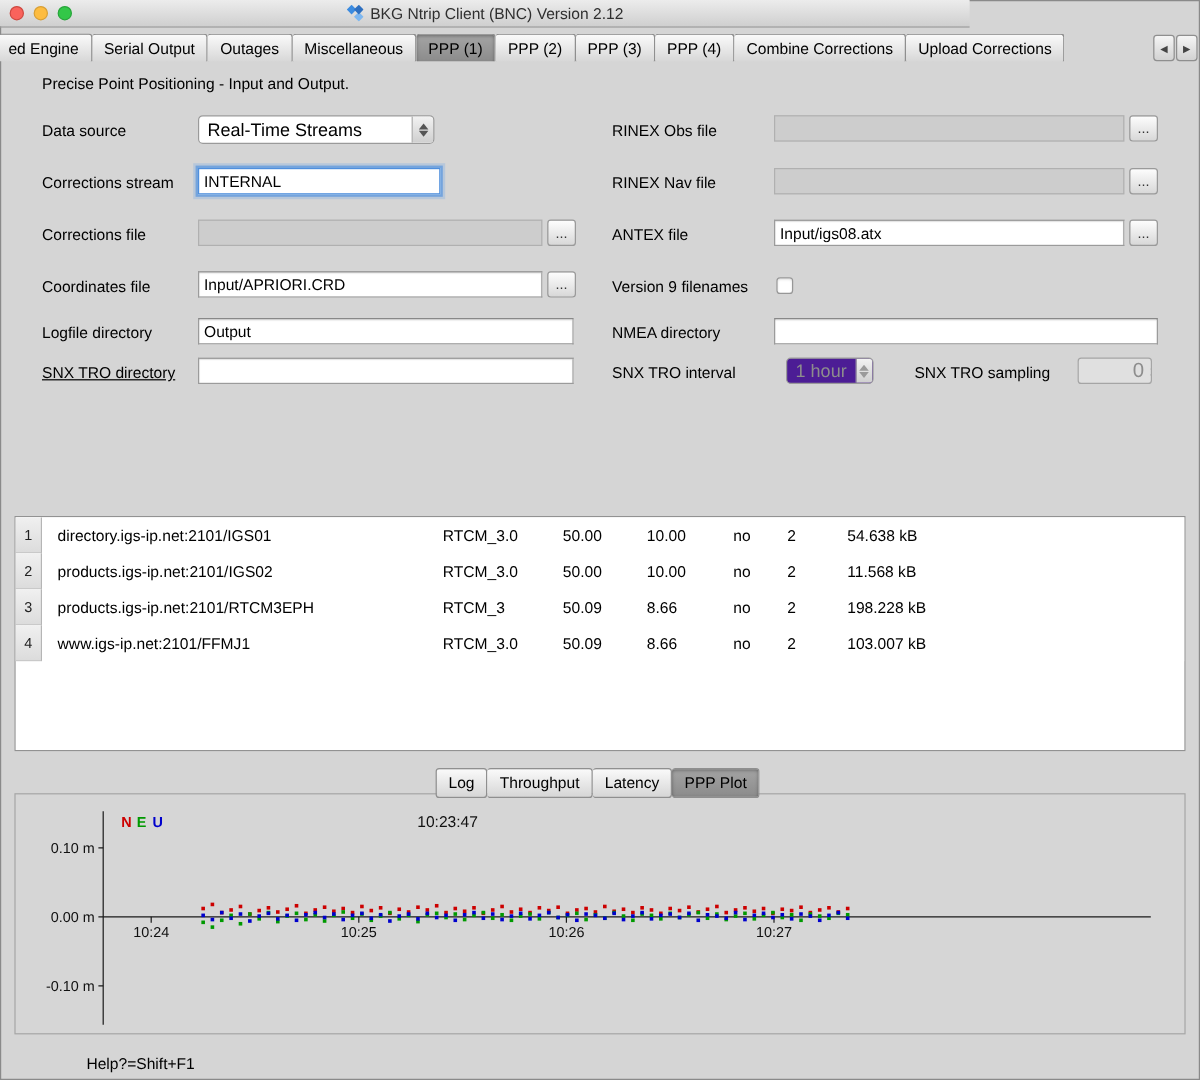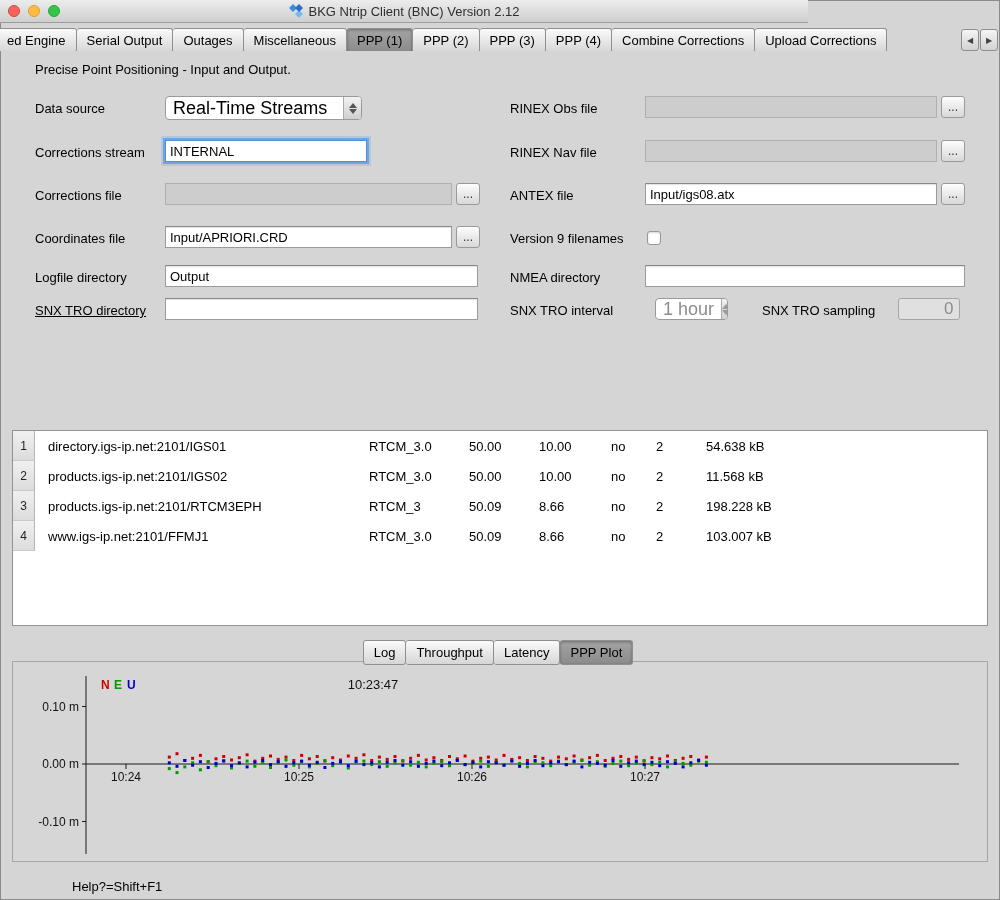--- a/index.html
+++ b/index.html
@@ -60,29 +60,29 @@
     position:absolute;width:24px;height:22px;box-sizing:border-box;
     background:linear-gradient(#fdfdfd,#d8d8d8);
     border:1px solid #9a9a9a;border-radius:3px;
     font:12px "Liberation Sans",sans-serif;color:#333;text-align:center;padding:0;
   }
   .combo{
     position:absolute;height:24px;box-sizing:border-box;
     background:#fff;border:1px solid #9a9a9a;border-radius:4px;
     display:flex;align-items:center;overflow:hidden;
   }
-  .combo-text{flex:1;padding:0 7px;font-size:18px;white-space:nowrap;}
+  .combo-text{flex:1;padding:0 7px;font-size:15px;white-space:nowrap;}
   .combo-arrows{
     width:17px;align-self:stretch;border-left:1px solid #aaa;
     background:linear-gradient(#f2f2f2,#cfcfcf);
     display:flex;flex-direction:column;align-items:center;justify-content:center;gap:1px;
   }
   .tri-up{width:0;height:0;border-left:4px solid transparent;border-right:4px solid transparent;border-bottom:5px solid #555;}
   .tri-dn{width:0;height:0;border-left:4px solid transparent;border-right:4px solid transparent;border-top:5px solid #555;}
-  .combo.disabled{background:#ffffff;}
+  .combo.disabled{background:#4c1d95;}
   .combo.disabled .combo-text{color:#8d8d8d;}
   .combo.disabled .tri-up{border-bottom-color:#9a9a9a;}
   .combo.disabled .tri-dn{border-top-color:#9a9a9a;}
   .checkbox{
     position:absolute;width:14px;height:14px;box-sizing:border-box;
     background:#fff;border:1px solid #979797;border-radius:3px;
     box-shadow:inset 0 1px 2px rgba(0,0,0,.15);
   }
   .spinner{
     position:absolute;height:22px;box-sizing:border-box;

